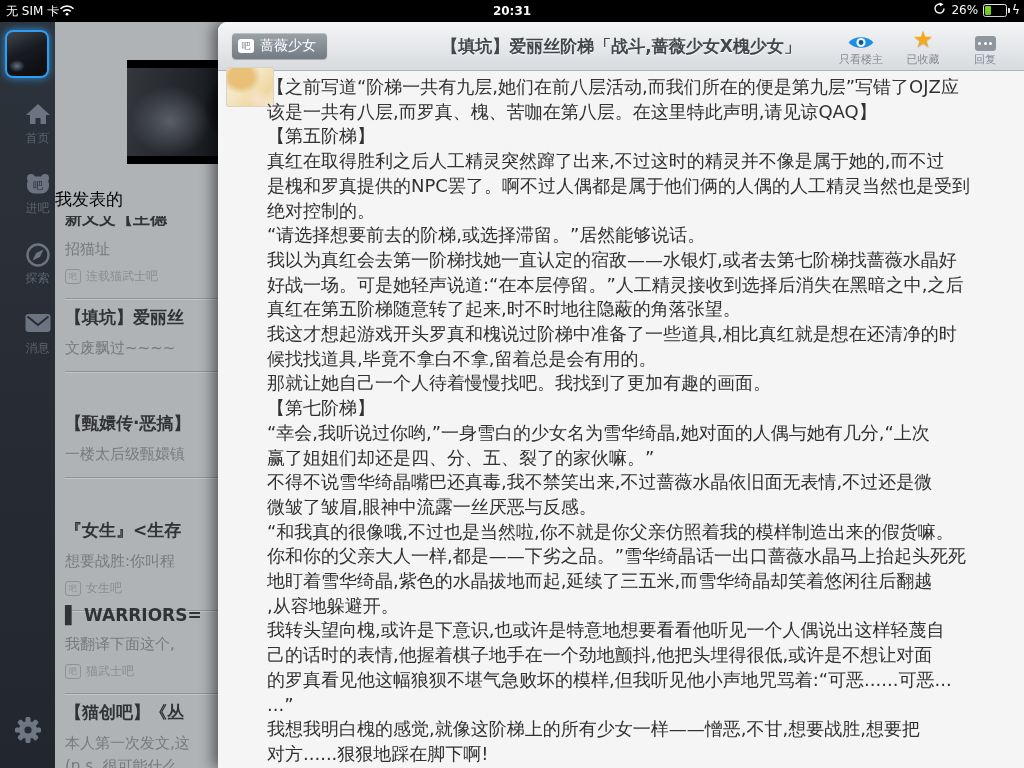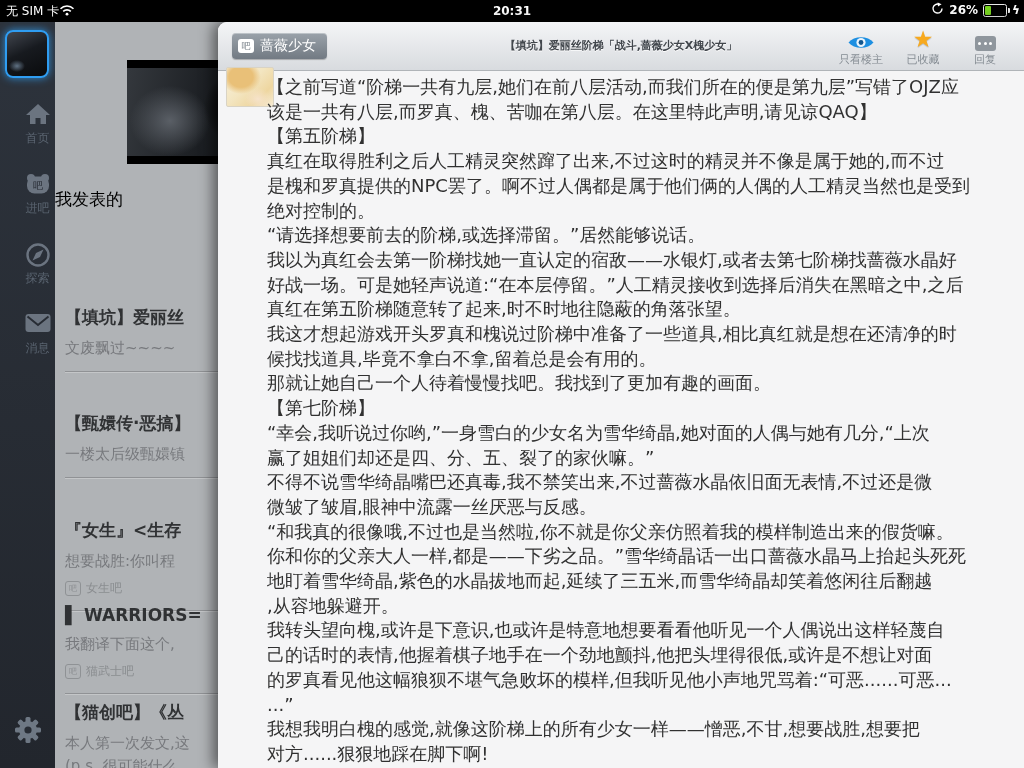--- a/index.html
+++ b/index.html
@@ -3,21 +3,21 @@
 <meta charset="utf-8">
 <style>
   html,body{margin:0;padding:0;background:#000;}
   .screen{position:relative;width:1024px;height:768px;overflow:hidden;
           font-family:"DejaVu Sans","Liberation Sans",sans-serif;background:#000;}
 
   
   .statusbar{position:absolute;left:0;top:0;width:1024px;height:22px;background:#000;color:#fff;font-size:12px;}
   .sb-left{position:absolute;left:6px;top:0;height:22px;display:flex;align-items:center;}
   .sb-time{position:absolute;left:0;width:100%;text-align:center;line-height:22px;font-weight:bold;}
-  .sb-right{position:absolute;right:4px;top:0;height:20px;display:flex;align-items:center;gap:5px;font-weight:bold;}
+  .sb-right{position:absolute;right:4px;top:0;height:20px;display:flex;align-items:center;gap:5px;}
   .batt{position:relative;width:22px;height:11px;border:1px solid #e9e9e9;border-radius:2.5px;}
   .batt .fill{position:absolute;left:1px;top:1px;bottom:1px;width:26%;background:#79d421;border-radius:1px;}
   .batt .tip{position:absolute;right:-4px;top:3px;width:2.5px;height:5px;background:#e9e9e9;border-radius:0 1px 1px 0;}
   .bolt{color:#fff;font-size:12px;line-height:12px;}
 
   
   .app{position:absolute;left:0;top:22px;width:1024px;height:746px;background:#aeb1b4;}
 
   
   .sidebar{position:absolute;left:0;top:0;width:55px;height:746px;background:linear-gradient(#2d333c,#22262d);}
@@ -52,21 +52,21 @@
   
   .panel{position:absolute;left:218px;top:0;width:806px;height:746px;background:#f5f5f6;
          border-top-left-radius:9px;box-shadow:-5px 0 14px rgba(0,0,0,.5);}
   .p-header{position:relative;height:48px;border-top-left-radius:9px;border-bottom:1px solid #b0b4b8;
             background:linear-gradient(#f4f5f7,#d8dbdf);}
   .badge{position:absolute;left:14px;top:11px;height:26px;padding:0 11px 0 6px;border-radius:4px;
          background:linear-gradient(#9aa2aa,#727a83);box-shadow:inset 0 1px 0 rgba(255,255,255,.35),0 1px 1px rgba(0,0,0,.25);
          display:flex;align-items:center;gap:6px;color:#fff;font-size:14px;}
   .badge .ba-icon{width:16px;height:14px;background:#fff;border-radius:3px;color:#7d858d;font-size:9px;line-height:14px;text-align:center;}
   .p-title{position:absolute;left:50%;top:0;transform:translateX(-50%);height:48px;line-height:48px;white-space:nowrap;
-           font-size:11px;font-weight:bold;color:#42474d;text-shadow:0 1px 0 rgba(255,255,255,.85);}
+           font-size:17px;font-weight:bold;color:#42474d;text-shadow:0 1px 0 rgba(255,255,255,.85);}
   .actions{position:absolute;right:8px;top:4px;display:flex;}
   .action{width:62px;text-align:center;cursor:default;}
   .action .ic{height:25px;display:flex;align-items:flex-end;justify-content:center;}
   .action .lb{font-size:11px;color:#858c93;margin-top:1px;}
   .star{font-size:23px;line-height:23px;color:#f7a91e;text-shadow:0 1px 1px rgba(0,0,0,.2);}
   .bubble{position:relative;width:21px;height:15px;background:#8f969d;border-radius:3px;display:flex;align-items:center;justify-content:center;gap:2.5px;}
   .bubble i{width:3px;height:3px;border-radius:50%;background:#fff;}
   .bubble:after{content:"";position:absolute;left:3px;bottom:-4px;border:4px solid transparent;border-top-color:#8f969d;border-left-width:2px;border-right-width:2px;}
 
   .post-avatar{position:absolute;left:8px;top:44px;width:46px;height:38px;border:1px solid #d9d3c4;border-radius:2px;overflow:hidden;
@@ -174,20 +174,31 @@
         </span>
       </div>
     </div>
 
     <div class="midcol">
       <div class="thumb">
           <div class="photo"></div>
         </div>
       <div class="list-head">我发表的</div>
 
+      <div class="item" style="top:194px">
+        <div class="clip">
+          <div class="it-title">新又文【主德</div>
+        </div>
+        <div class="it-sub">招猫址</div>
+        <div class="it-bar">
+          <span class="ba">吧</span>
+          <span>连载猫武士吧</span>
+        </div>
+        <div class="it-div"></div>
+      </div>
 
       <div class="item" style="top:284px">
         <div class="it-title">【填坑】爱丽丝</div>
         <div class="it-sub">文废飘过~~~~</div>
         <div class="it-div"></div>
       </div>
 
       <div class="item" style="top:390px">
         <div class="it-title">【甄嬛传·恶搞】</div>
         <div class="it-sub">一楼太后级甄嬛镇</div>

